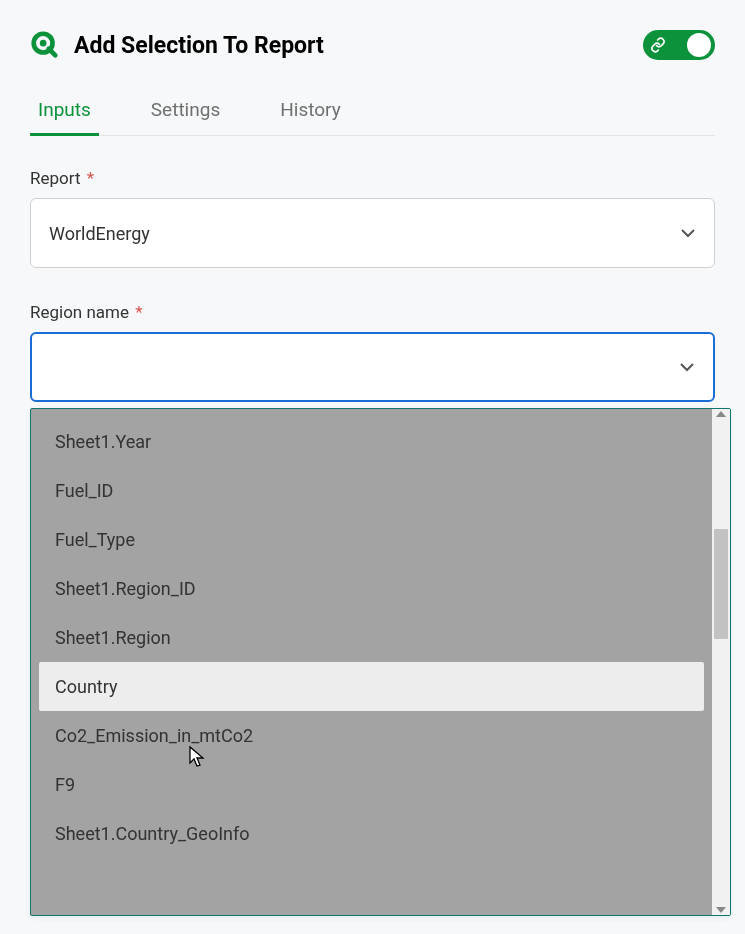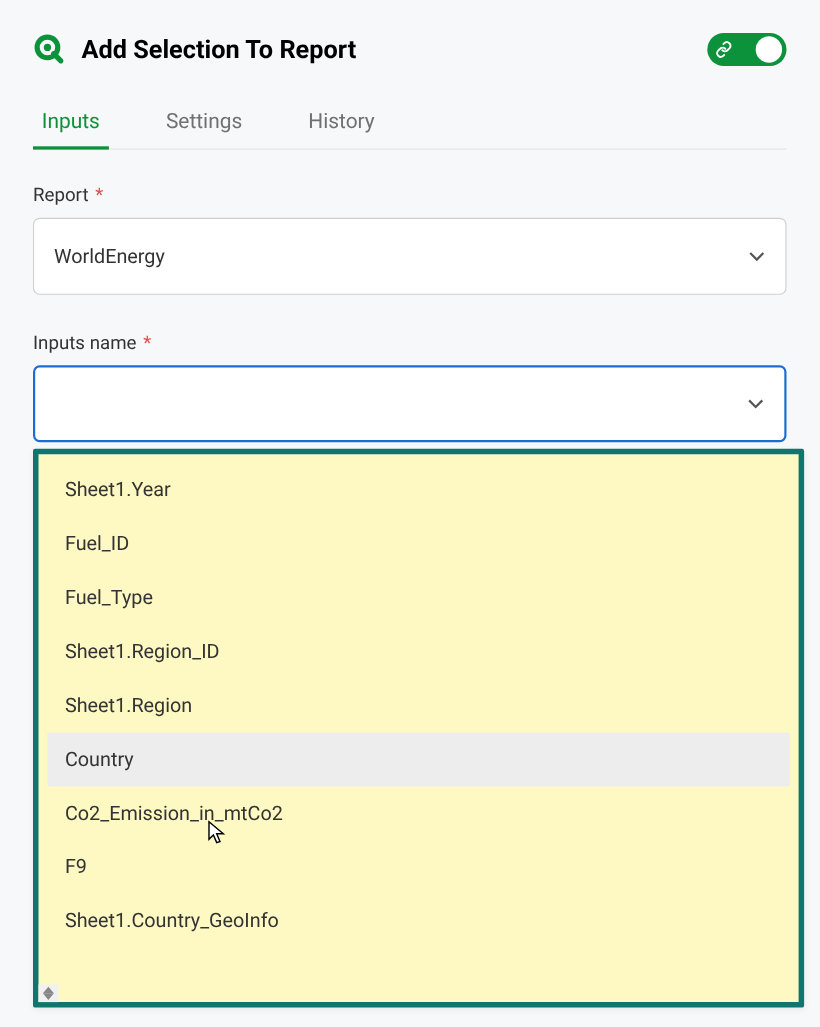--- a/index.html
+++ b/index.html
@@ -126,26 +126,25 @@
     display: flex;
     align-items: center;
     justify-content: center;
   }
   .dropdown-panel {
     position: absolute;
     left: 30px;
     right: 14px;
     top: 408px;
     bottom: 18px;
-    background: #fef9c3;
-    border: 5px solid #0f766e;
+    background: #a3a3a3;
+    border: 1px solid #0f766e;
     border-radius: 2px;
     box-shadow: 0 2px 6px rgba(0,0,0,0.06);
     display: flex;
-    flex-direction: column;
   }
   .options-wrap {
     flex: 1;
     overflow: hidden;
     padding: 8px 8px;
   }
   .option {
     padding: 14px 16px;
     font-size: 18px;
     color: #333;
@@ -236,21 +235,21 @@
     <span class="chevron">
       <svg viewBox="0 0 16 16" width="16" height="16">
           <path d="M2 5 L8 11 L14 5" fill="none" stroke="#555" stroke-width="2"></path>
         </svg>
     </span>
   </div>
 </div>
 
 <div class="field-group">
   <label class="field-label">
-    <span>Inputs name</span>
+    <span>Region name</span>
     <span class="req">*</span>
   </label>
   <div class="select-box focused">
     <span></span>
     <span class="chevron">
       <svg viewBox="0 0 16 16" width="16" height="16">
           <path d="M2 5 L8 11 L14 5" fill="none" stroke="#555" stroke-width="2"></path>
         </svg>
     </span>
   </div>

